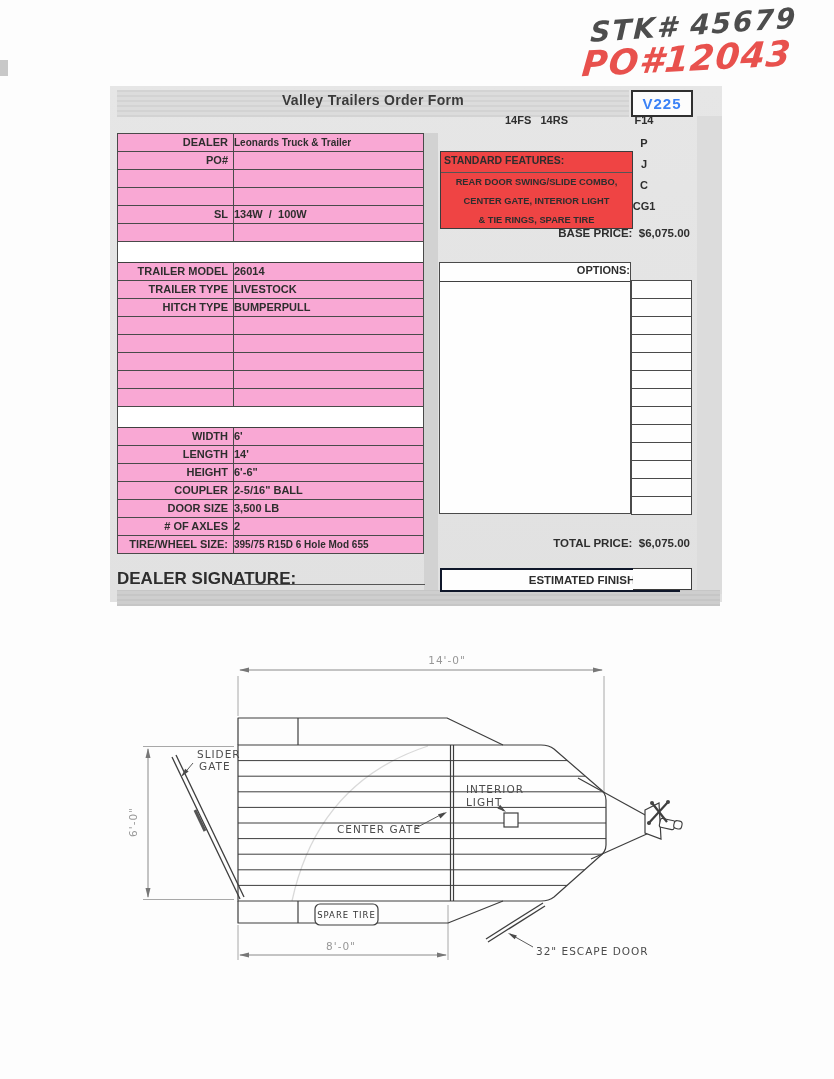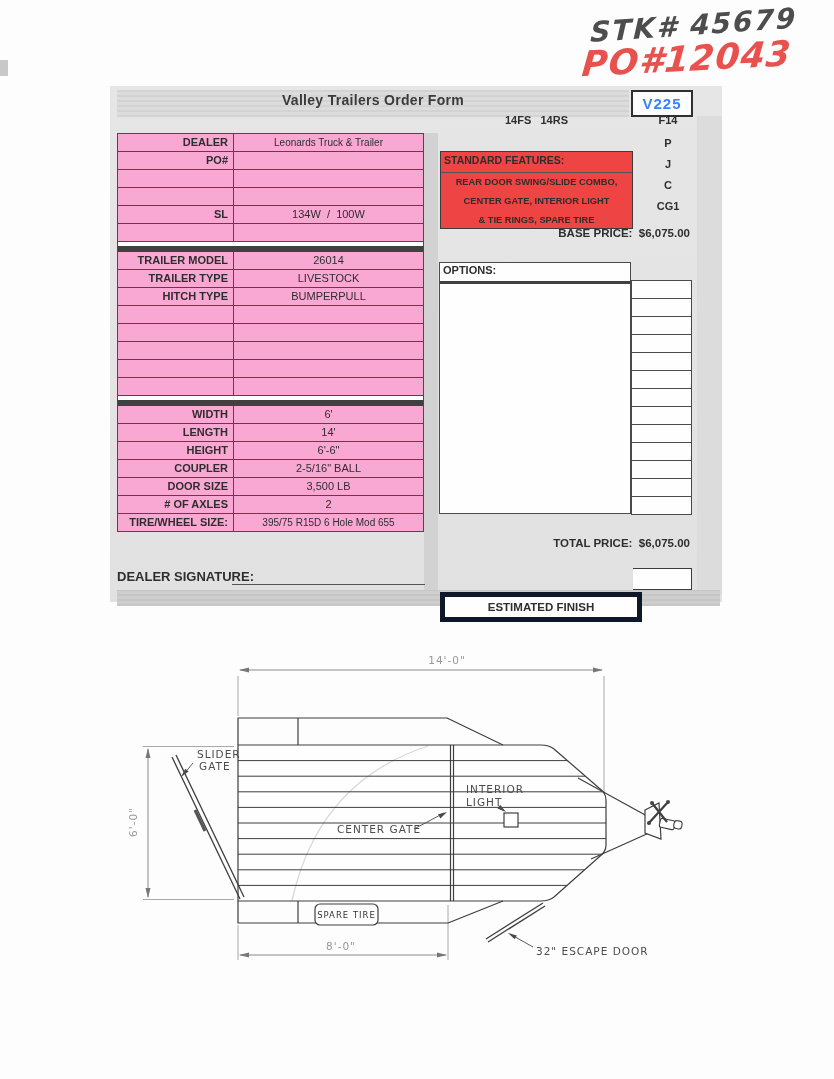--- a/index.html
+++ b/index.html
@@ -27,48 +27,48 @@
 
   .title{left:117px;top:92px;width:512px;text-align:center;font-size:14px;font-weight:bold;
          color:#3a3a3a;letter-spacing:.3px;}
   .v225{left:631px;top:90px;width:58px;height:23px;background:#fcfcfc;border:2px solid #2f2f2f;
         font-size:15px;font-weight:bold;text-align:center;line-height:23px;color:#3b82f6;letter-spacing:1px;}
 
   
   .ltable{left:117px;top:133px;width:305px;border:1px solid #4a4a4a;background:#fff;}
   .lt-row{display:flex;height:17px;border-bottom:1px solid #4a4a4a;background:#f9a8d4;}
   .lt-row:last-child{border-bottom:none;}
-  .lt-row.gap{margin-top:4px;border-top:6px solid #404040;}
+  .lt-row.gap{margin-top:20px;border-top:1px solid #404040;}
   .lt-label{width:110px;border-right:1px solid #4a4a4a;text-align:right;padding-right:5px;
             font-size:11px;font-weight:bold;line-height:17px;color:#2e2e2e;white-space:nowrap;}
-  .lt-value{flex:1;text-align:center;font-size:11px;font-weight:normal;line-height:17px;
+  .lt-value{flex:1;font-size:11px;font-weight:bold;line-height:17px;
             color:#2e2e2e;white-space:pre;}
-  .sig-label{left:117px;top:569px;font-size:13px;font-weight:bold;color:#2e2e2e;}
+  .sig-label{left:117px;top:569px;font-size:17px;font-weight:bold;color:#2e2e2e;}
   .sig-line{left:232px;top:584px;width:193px;border-bottom:1.5px solid #555;}
 
   
   .sizes{left:440px;top:114px;width:193px;text-align:center;font-size:11px;font-weight:bold;
          color:#2e2e2e;white-space:pre;}
   .sfbox{left:440px;top:151px;width:191px;height:76px;background:#ef4444;border:1.5px solid #3c3c3c;}
   .sf-head{height:18px;border-bottom:1px solid #555;font-size:10.5px;font-weight:bold;
            padding:2px 0 0 3px;color:#2e2e2e;}
   .sf-line{height:19px;text-align:center;font-size:9.3px;font-weight:bold;line-height:19px;color:#2e2e2e;}
-  .code-item{position:absolute;left:646px;width:44px;text-align:center;font-size:11px;
+  .code-item{position:absolute;left:622px;width:44px;text-align:center;font-size:11px;
              font-weight:bold;color:#2e2e2e;}
   .price{width:240px;text-align:right;font-size:11.5px;font-weight:bold;color:#2e2e2e;white-space:pre;}
   .base-price{left:450px;top:227px;}
   .total-price{left:450px;top:537px;}
   .optbox{left:439px;top:262px;width:190px;height:250px;background:#fefefe;border:1px solid #4a4a4a;}
-  .opt-head{height:17px;border-bottom:3px solid #404040;font-size:11px;font-weight:bold;
-            padding:1px 0 0 3px;color:#2e2e2e;}
+  .opt-head{height:17px;border-bottom:1px solid #404040;font-size:11px;font-weight:bold;
+            padding:1px 0 0 3px;color:#2e2e2e;text-align:right;}
   .optcol{left:631px;top:280px;width:59px;background:#fefefe;border:1px solid #4a4a4a;}
   .opt-cell{height:17px;border-bottom:1px solid #4a4a4a;}
   .opt-cell:last-child{border-bottom:none;}
-  .efbox{left:440px;top:592px;width:192px;height:20px;background:#fefefe;border:5px solid #0f172a;
-         text-align:center;font-size:11.5px;font-weight:bold;line-height:20px;color:#2e2e2e;}
+  .efbox{left:440px;top:568px;width:192px;height:20px;background:#fefefe;border:2px solid #0f172a;
+         text-align:center;font-size:11.5px;font-weight:bold;line-height:20px;color:#2e2e2e;padding-left:44px;}
   .efcell{left:633px;top:568px;width:58px;height:20px;background:#fefefe;border:1px solid #3c3c3c;border-left:none;}
 
   
   .drawing{left:100px;top:630px;}
   .cad{font-family:"DejaVu Sans",sans-serif;letter-spacing:1px;}
 </style>
 </head>
 <body>
 
 <div id="page">

